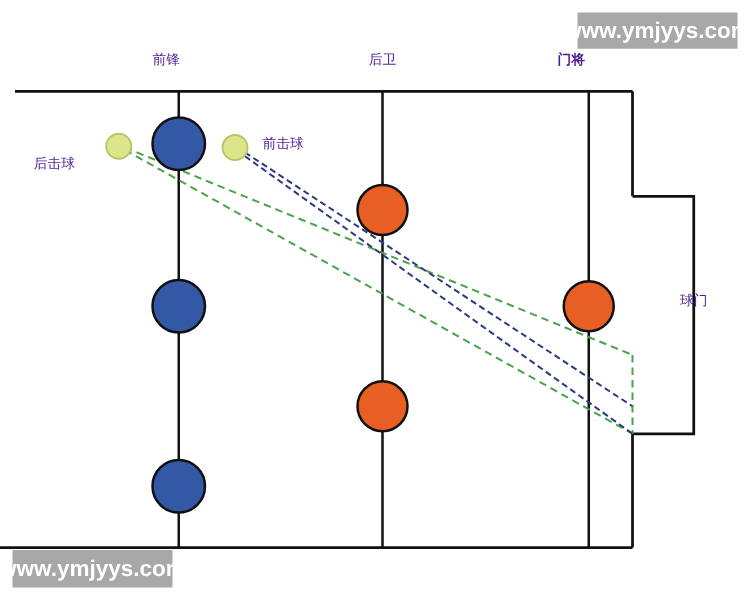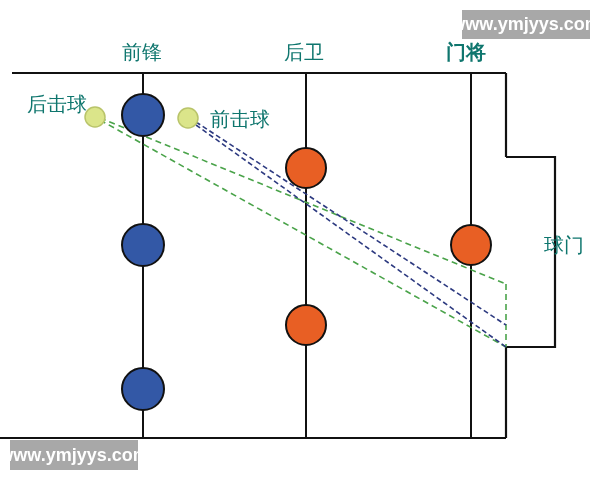--- a/index.html
+++ b/index.html
@@ -1,19 +1,19 @@
 <!DOCTYPE html>
 <html><head>
 <meta charset="utf-8">
 <style>
   html, body { margin: 0; padding: 0; background: #ffffff; }
   body { width: 600px; height: 480px; position: relative; overflow: hidden;
          font-family: "DejaVu Sans", "Liberation Sans", sans-serif; }
   .canvas { position: absolute; left: 0; top: 0; width: 600px; height: 480px; }
-  .label { position: absolute; font-size: 20px; color: #0f766e; white-space: nowrap; line-height: 1; }
+  .label { position: absolute; font-size: 11px; color: #4c1d95; white-space: nowrap; line-height: 1; }
   .watermark { position: absolute; background: #a8a8a8; color: #ffffff;
                font-family: "Liberation Sans", sans-serif; font-size: 18px;
                font-weight: bold; display: flex; align-items: center; justify-content: center; }
 </style>
 </head>
 <body>
 
 <svg class="canvas" width="600" height="480" viewBox="0 0 600 480" xmlns="http://www.w3.org/2000/svg">
 
   <g stroke="#111" stroke-width="2.2" fill="none">
@@ -53,20 +53,20 @@
     <circle cx="471" cy="245" r="20"></circle>
   </g>
 
   <g fill="#dbe58a" stroke="#b9c46a" stroke-width="1.5">
     <circle cx="95" cy="117" r="10"></circle>
     <circle cx="188" cy="118" r="10"></circle>
   </g>
 </svg>
 
 <div class="label" style="left:122px; top:42px;">前锋</div>
-<div class="label" style="left:284px; top:42px;">后卫</div>
+<div class="label" style="left:295px; top:42px;">后卫</div>
 <div class="label" style="left:446px; top:42px;font-weight:bold;">门将</div>
-<div class="label" style="left:27px; top:96px;font-family:Liberation Mono, monospace;">后击球</div>
+<div class="label" style="left:27px; top:125px;">后击球</div>
 <div class="label" style="left:210px; top:109px;">前击球</div>
 <div class="label" style="left:544px; top:235px;">球门</div>
 
 <div class="watermark" style="left:462px; top:10px; width:128px; height:29px;">www.ymjyys.com</div>
 <div class="watermark" style="left:10px; top:440px; width:128px; height:30px;">www.ymjyys.com</div>
 
 </body></html>

